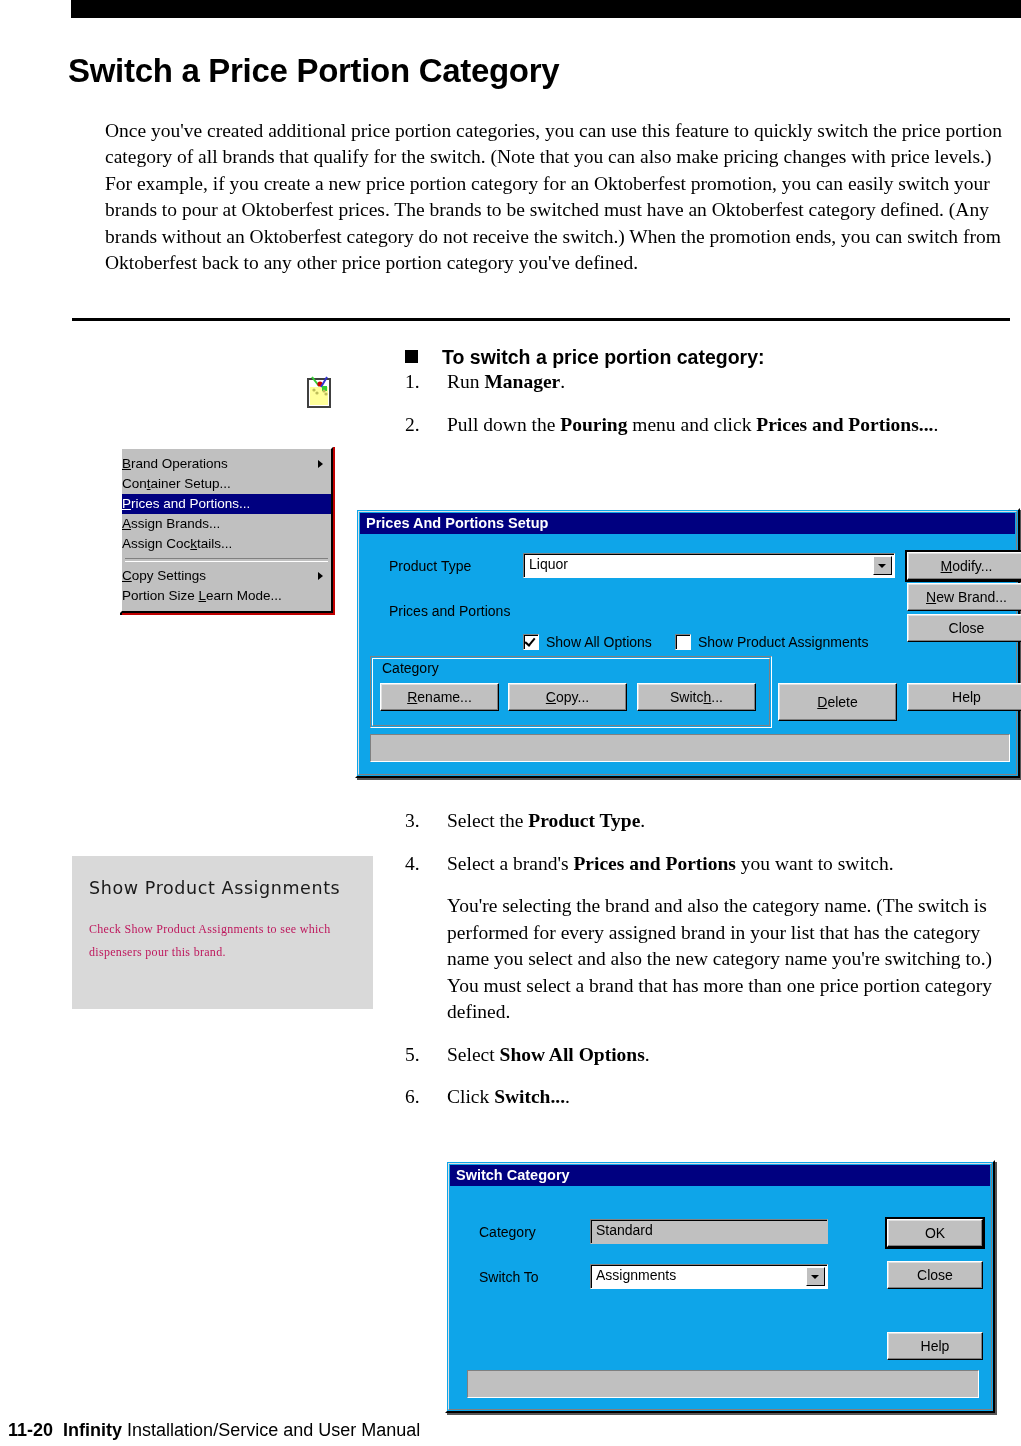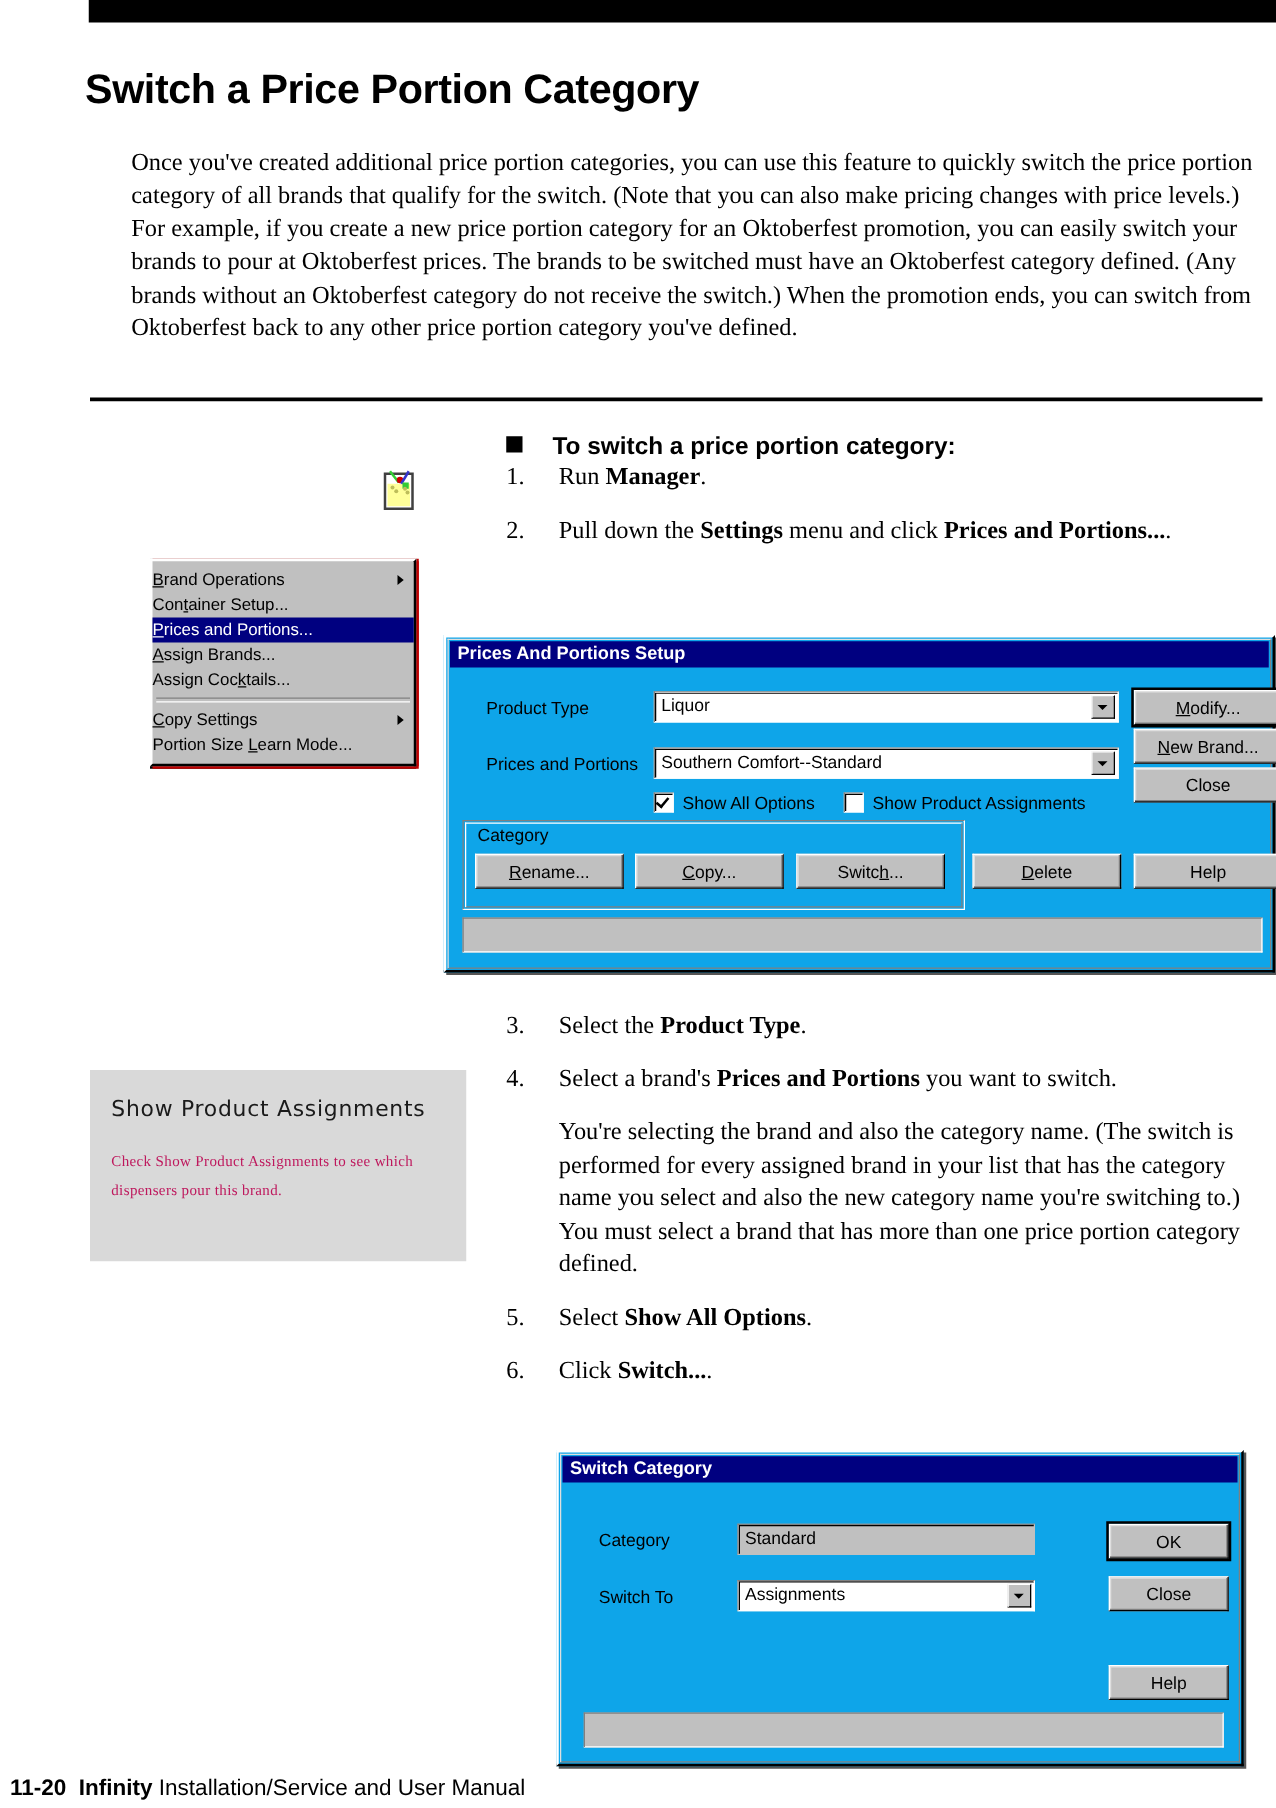--- a/index.html
+++ b/index.html
@@ -380,21 +380,21 @@
     <span>To switch a price portion category:</span>
   </div>
 
   <div class="step">
     <span class="num">1.</span>
     <span class="body"><span>Run </span><b>Manager</b><span>.</span></span>
   </div>
 
   <div class="step">
     <span class="num">2.</span>
-    <span class="body"><span>Pull down the </span><b>Settings</b><span> menu and click </span><b>Prices and Portions...</b><span>.</span></span>
+    <span class="body"><span>Pull down the </span><b>Pouring</b><span> menu and click </span><b>Prices and Portions...</b><span>.</span></span>
   </div>
 
 </div>
 
 <div id="menu-shot">
 
   <div class="menu-item">
     <span><span class="ul">B</span>rand Operations</span>
     <span class="submenu-arrow"></span>
   </div>
@@ -435,24 +435,20 @@
     <span>Prices And Portions Setup</span>
   </div>
 
   <div class="dlg-label" style="left:32px; top:48px; width:150px;">Product Type</div>
   <div class="dlg-field" style="left:166px; top:43px; width:372px; height:25px;">
     <span>Liquor</span>
     <span class="combo-arrow"></span>
   </div>
 
   <div class="dlg-label" style="left:32px; top:93px; width:150px;">Prices and Portions</div>
-  <div class="dlg-field" style="left:166px; top:88px; width:372px; height:25px;">
-    <span>Southern Comfort--Standard</span>
-    <span class="combo-arrow"></span>
-  </div>
 
   <div class="checkbox-row" style="left:166px; top:124px;">
     <span class="cb-box checked"></span>
     <span>Show All Options</span>
   </div>
   <div class="checkbox-row" style="left:318px; top:124px;">
     <span class="cb-box"></span>
     <span>Show Product Assignments</span>
   </div>
 
@@ -473,21 +469,21 @@
 
   <div class="dlg-button" style="left:23px; top:173px; width:119px; height:28px;">
     <span><span class="ul">R</span>ename...</span>
   </div>
   <div class="dlg-button" style="left:151px; top:173px; width:119px; height:28px;">
     <span><span class="ul">C</span>opy...</span>
   </div>
   <div class="dlg-button" style="left:280px; top:173px; width:119px; height:28px;">
     <span>Switc<span class="ul">h</span>...</span>
   </div>
-  <div class="dlg-button" style="left:421px; top:173px; width:119px; height:28px;">
+  <div class="dlg-button" style="left:421px; top:173px; width:119px; height:38px;">
     <span><span class="ul">D</span>elete</span>
   </div>
   <div class="dlg-button" style="left:550px; top:173px; width:119px; height:28px;">
     <span>Help</span>
   </div>
 
   <div class="status-bar" style="left:13px; top:224px; width:640px; height:28px;">
     <span></span>
   </div>
 

